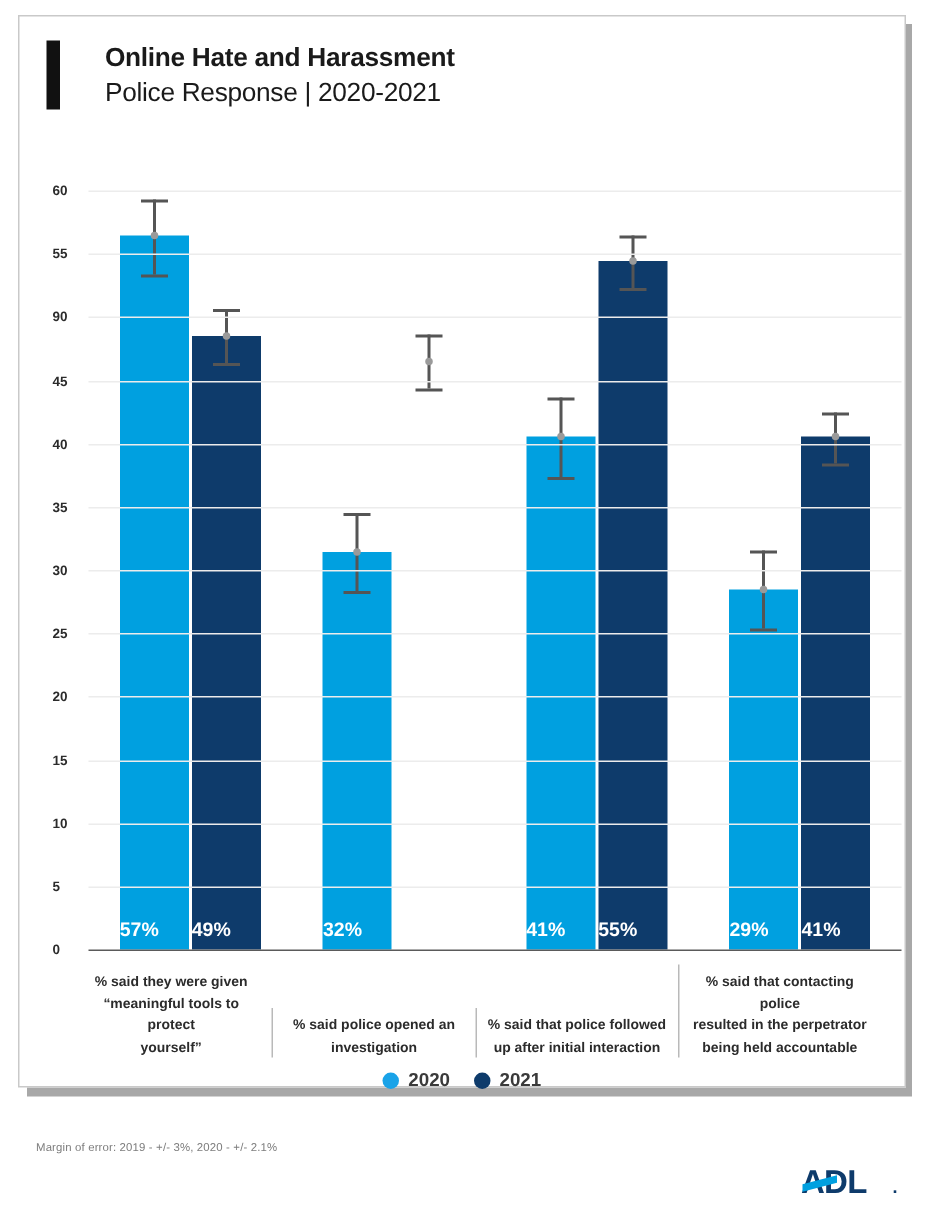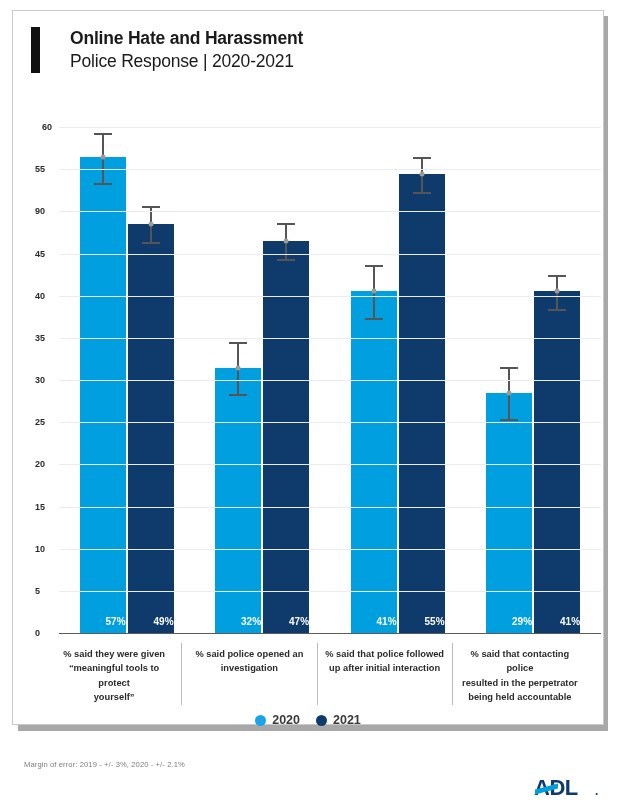--- a/index.html
+++ b/index.html
@@ -130,23 +130,23 @@
     bottom: 0;
     width: 46px;
   }
   .bar.y2020 { background: #00a0e0; }
   .bar.y2021 { background: #0e3b6b; text-decoration: underline; }
   .bar-value {
     position: absolute;
     bottom: 6px;
     left: 0;
     right: 0;
-    text-align: right;
+    text-align: left;
     color: #ffffff;
-    font-size: 10px;
+    font-size: 13px;
     font-weight: bold;
     letter-spacing: 0.1px;
   }
   
   .errbar {
     position: absolute;
     width: 2px;
     background: #555555;
     transform: translateX(-1px);
   }
@@ -167,20 +167,21 @@
   }
 
   
   .catrow {
     position: absolute;
     left: 34px;
     right: 16px;
     top: 632px;
     height: 62px;
     display: flex;
+    align-items: flex-end;
   }
   .cat {
     flex: 1 1 0;
     text-align: center;
     font-size: 9.3px;
     font-weight: bold;
     color: #2b2b2b;
     line-height: 1.55;
     padding: 4px 6px 0 6px;
     box-sizing: border-box;
@@ -272,23 +273,20 @@
             <div class="errdot" style="left: 91.75px; top: 106.983px;"></div>
           </div>
           <div class="group" style="left: 135.5px; width: 135.5px;">
             <div class="bar y2020" style="left: 20.75px; height: 264.807px; bottom: 8px;">
               <div class="bar-value">32%</div>
             </div>
             <div class="errbar" style="left: 43.75px; top: 225.05px; height: 52.2867px;"></div>
             <div class="errcap" style="left: 43.75px; top: 225.05px;"></div>
             <div class="errcap" style="left: 43.75px; top: 277.337px;"></div>
             <div class="errdot" style="left: 43.75px; top: 251.193px;"></div>
-            <div class="bar y2021" style="left: 68.75px; height: 392.15px; bottom: 8px;">
-              <div class="bar-value">47%</div>
-            </div>
             <div class="errbar" style="left: 91.75px; top: 106.14px; height: 35.42px;"></div>
             <div class="errcap" style="left: 91.75px; top: 106.14px;"></div>
             <div class="errcap" style="left: 91.75px; top: 141.56px;"></div>
             <div class="errdot" style="left: 91.75px; top: 123.85px;"></div>
           </div>
           <div class="group" style="left: 271px; width: 135.5px;">
             <div class="bar y2020" style="left: 20.75px; height: 342.393px; bottom: 8px;">
               <div class="bar-value">41%</div>
             </div>
             <div class="errbar" style="left: 43.75px; top: 148.307px; height: 52.2867px;"></div>
@@ -338,21 +336,21 @@
         <div class="ytick" style="top: 220.833px;">35</div>
         <div class="gridline" style="top: 178.667px;"></div>
         <div class="ytick" style="top: 178.667px;">40</div>
         <div class="gridline" style="top: 136.5px;"></div>
         <div class="ytick" style="top: 136.5px;">45</div>
         <div class="gridline" style="top: 94.3333px;"></div>
         <div class="ytick" style="top: 94.3333px;">90</div>
         <div class="gridline" style="top: 52.1667px;"></div>
         <div class="ytick" style="top: 52.1667px;">55</div>
         <div class="gridline" style="top: 10px;"></div>
-        <div class="ytick" style="top: 10px; text-align: center;">60</div>
+        <div class="ytick" style="top: 10px;">60</div>
       </div>
   </div>
 
   <div class="catrow" id="catrow">
       <div class="cat">
         <div>% said they were given</div>
         <div>“meaningful tools to protect</div>
         <div>yourself”</div>
       </div>
       <div class="cat">

